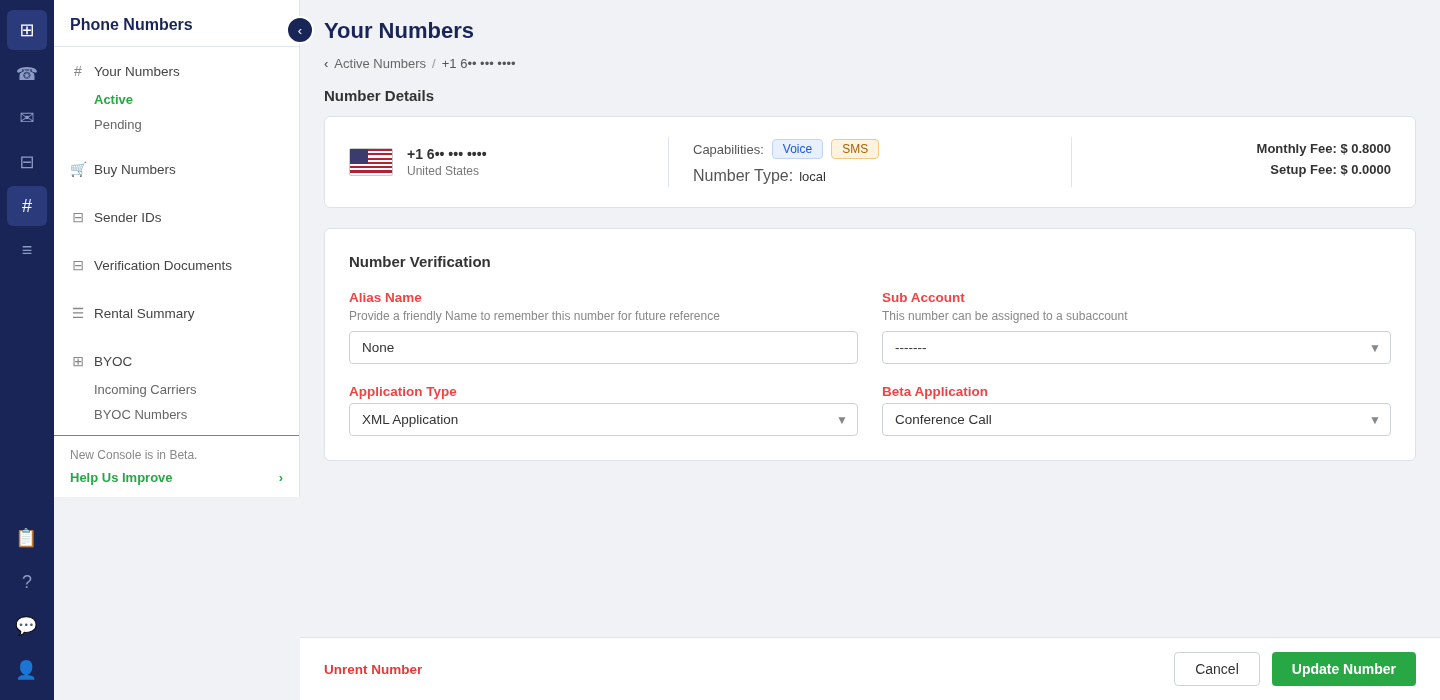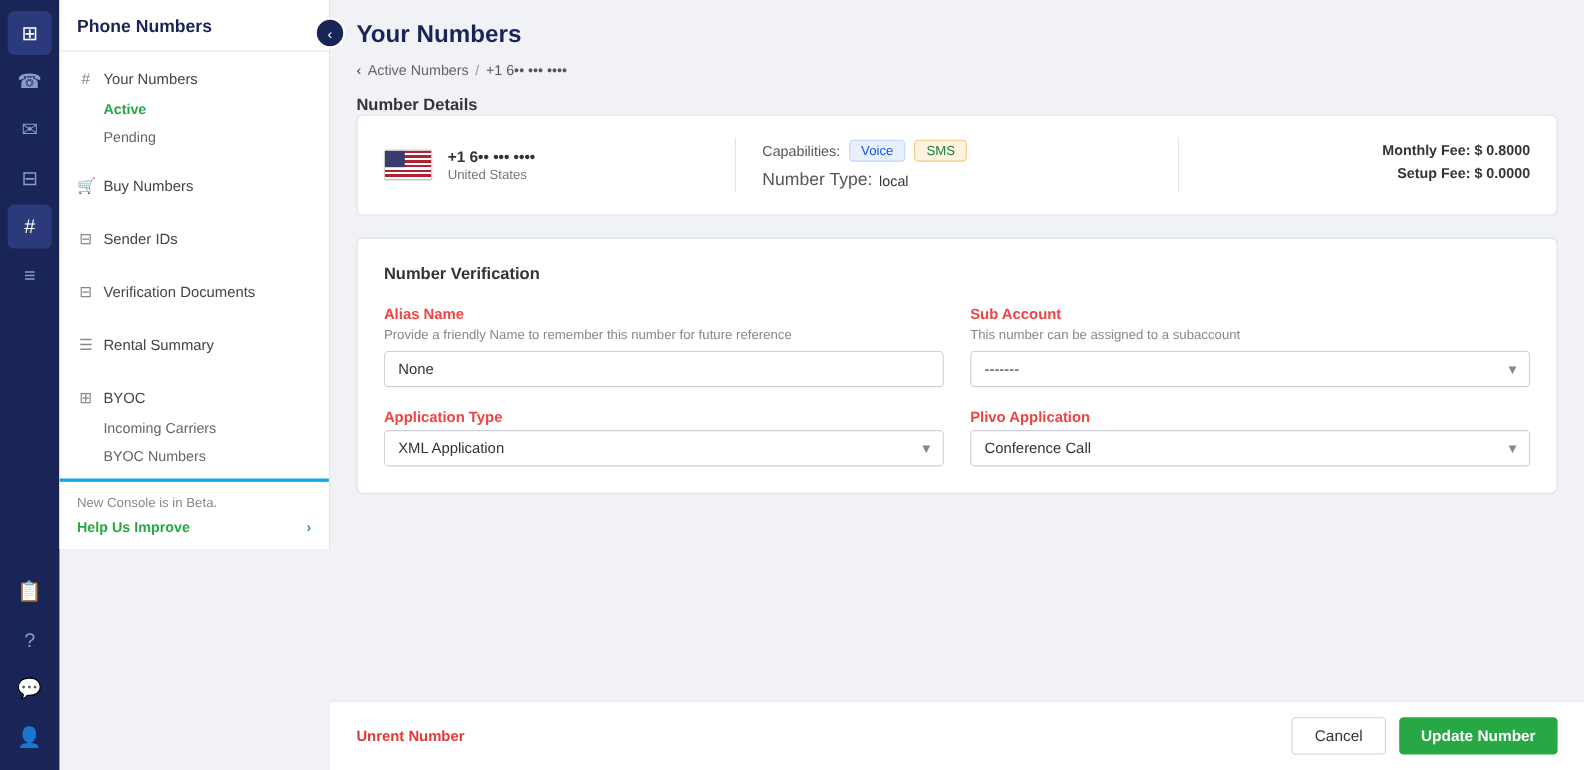--- a/index.html
+++ b/index.html
@@ -65,21 +65,21 @@
     .nav-sub-item {
       padding: 5px 16px 5px 40px;
       cursor: pointer;
       font-size: 13px;
       color: #666;
     }
     .nav-sub-item.active { color: #28a745; font-weight: 600; }
     .nav-sidebar-footer {
       margin-top: auto;
       padding: 12px 16px;
-      border-top: 3px solid #0ea5e9;
+      border-top: 1px solid #0ea5e9;
     }
     .nav-sidebar-footer .beta-text { font-size: 12px; color: #888; margin-bottom: 8px; }
     .help-improve {
       display: flex;
       align-items: center;
       justify-content: space-between;
       color: #28a745;
       font-size: 13px;
       font-weight: 600;
       cursor: pointer;
@@ -120,21 +120,21 @@
     }
     .breadcrumb .back-arrow { color: #444; cursor: pointer; }
     .breadcrumb .separator { color: #999; }
     .breadcrumb .current { color: #555; }
 
     
     .section-title {
       font-size: 15px;
       font-weight: 600;
       color: #333;
-      margin-bottom: 0;
+      margin-bottom: 12px;
     }
 
     
     .card {
       background: #fff;
       border: 1px solid #dde1ea;
       border-radius: 6px;
       margin-bottom: 20px;
     }
     .number-details-card {
@@ -184,21 +184,21 @@
     .cap-row { display: flex; align-items: center; gap: 8px; margin-bottom: 8px; }
     .cap-label { font-size: 13px; color: #555; font-weight: 500; }
     .badge {
       display: inline-block;
       padding: 2px 10px;
       border-radius: 4px;
       font-size: 12px;
       font-weight: 500;
     }
     .badge-voice { background: #e8f0fe; color: #1a56db; border: 1px solid #c0d4f8; }
-    .badge-sms { background: #fff3e0; color: #15803d; border: 1px solid #f5c97a; }
+    .badge-sms { background: #fff3e0; color: #a16207; border: 1px solid #f5c97a; }
     .num-type-row { display: flex; align-items: center; gap: 6px; }
     .num-type-label { font-size: 16px; color: #555; font-weight: 500; }
     .num-type-val { font-size: 13px; color: #333; }
 
     .fees-section { flex: 1; text-align: right; }
     .fee-row { font-size: 13px; color: #333; margin-bottom: 6px; }
     .fee-row span { font-weight: 600; }
 
     
     .config-card {
@@ -498,21 +498,21 @@
           <div class="form-select-wrapper">
             <select class="form-select">
               <option>XML Application</option>
               <option>Plivo Application</option>
             </select>
             <span class="select-arrow">▼</span>
           </div>
         </div>
 
         <div class="form-group">
-          <div class="form-label">Plivo Application</div>
+          <div class="form-label">Beta Application</div>
           <div class="form-select-wrapper">
             <select class="form-select">
               <option>Conference Call</option>
               <option>None</option>
             </select>
             <span class="select-arrow">▼</span>
           </div>
         </div>
       </div>
     </div>

